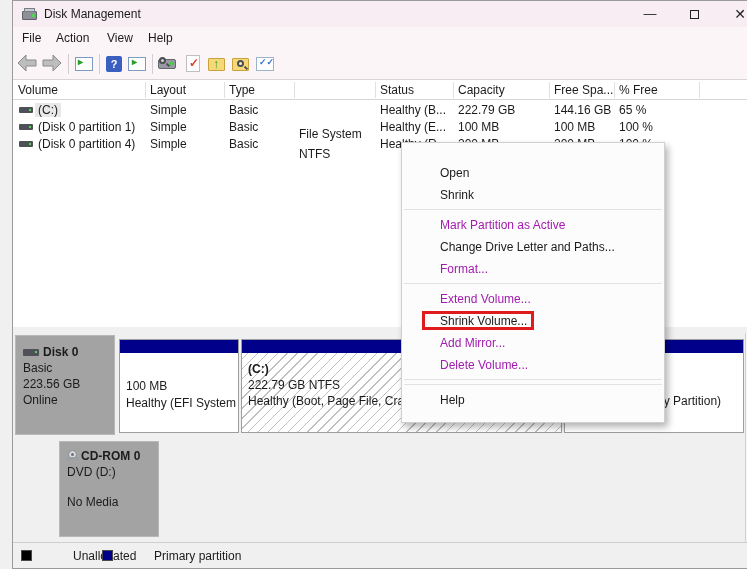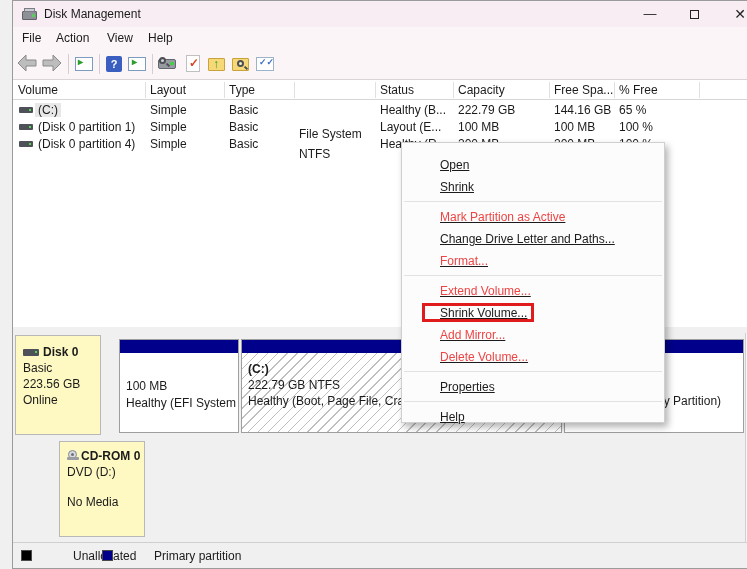--- a/index.html
+++ b/index.html
@@ -50,21 +50,21 @@
   .c4 { left:367px; } .c5 { left:445px; } .c6 { left:541px; } .c7 { left:606px; }
   .lv-row { position:absolute; left:0; width:745px; height:17px; }
   .cell { position:absolute; top:2px; white-space:nowrap; }
   .cell.vol { left:25px; }
   .hl { background:#e8e8e8; padding:0 3px; margin-left:-3px; }
   .drive-ico { position:absolute; left:6px; top:6px; width:14px; height:6px; background:#4e5258; border-radius:1px; }
   .drive-ico::after { content:""; position:absolute; right:2px; top:2px; width:2px; height:2px; background:#55d455; }
 
   
   #graph-pane { position:absolute; left:0; top:332px; width:745px; height:209px; background:#f0f0f0; }
-  .disk-panel { position:absolute; left:2px; width:86px; background:#fef9c3; border:1px solid #b8b8b8; }
+  .disk-panel { position:absolute; left:2px; width:100px; background:#a3a3a3; border:1px solid #b8b8b8; }
   #disk0-panel { top:2px; height:100px; }
   #cdrom-panel { top:108px; height:96px;margin-left:44px; }
   .panel-line { position:absolute; left:7px; white-space:nowrap; }
   .disk-ico { position:absolute; left:7px; width:16px; height:7px; background:#4e5258; border-radius:1px; }
   .disk-ico::after { content:""; position:absolute; right:2px; top:2px; width:2px; height:2px; background:#55d455; }
   .cd-ico { position:absolute; left:7px; width:12px; height:10px; }
   .cd-ico .disc { position:absolute; left:1px; top:0; width:9px; height:9px; border-radius:50%; background:#d7dadf; border:1px solid #84878c; }
   .cd-ico .hole { position:absolute; left:4px; top:3px; width:3px; height:3px; border-radius:50%; background:#6f7277; }
   .cd-ico .tray { position:absolute; left:0; top:7px; width:12px; height:3px; background:#9a9da3; border-radius:1px; }
 
@@ -76,23 +76,23 @@
   #vscroll { position:absolute; left:732px; top:0px; width:13px; height:209px; background:#f8f6f7; border-left:1px solid #d2cfd1; border-right:1px solid #d2cfd1; }
 
   
   #legend { position:absolute; left:0; top:541px; width:745px; height:26px; background:#f0f0f0; border-top:1px solid #cfcfcf; }
   .swatch { position:absolute; top:7px; width:11px; height:11px; border:1px solid #4a4a4a; }
   #sw-unalloc { left:8px; background:#000000; }
   #sw-primary { left:89px; background:#00008b; }
   #legend .lbl { position:absolute; top:6px;margin-left:36px; }
 
   
-  #ctx-menu { position:absolute; left:388px; top:141px; width:264px; height:281px; background:#fcfcfc; border:1px solid #cfcfcf; box-shadow:3px 4px 7px rgba(0,0,0,0.30); padding-top:11px; z-index:50;text-decoration:underline; }
+  #ctx-menu { position:absolute; left:388px; top:141px; width:264px; height:281px; background:#fcfcfc; border:1px solid #cfcfcf; box-shadow:3px 4px 7px rgba(0,0,0,0.30); padding-top:19px; z-index:50; }
   .mi { position:relative; height:22px; line-height:22px; padding-left:38px; color:#1b1b1b; white-space:nowrap; }
-  .mi.disabled { color:#ef4444; }
+  .mi.disabled { color:#a21caf; }
   .msep { height:1px; background:#e2e2e2; margin:3px 2px 4px 2px; }
   #red-box { position:absolute; left:20px; top:1px; width:112px; height:19px; border:3px solid #e01b1b; }
 </style>
 </head>
 <body>
 
 <div id="win">
 
   <div id="titlebar">
     <div id="app-icon">
@@ -191,21 +191,21 @@
       <span class="cell c5">222.79 GB</span>
       <span class="cell c6">144.16 GB</span>
       <span class="cell c7">65 %</span>
     </div>
     <div class="lv-row" style="top:38px">
       <span class="drive-ico"></span>
       <span class="cell vol">(Disk 0 partition 1)</span>
       <span class="cell c1">Simple</span>
       <span class="cell c2">Basic</span>
       <span class="cell c3"></span>
-      <span class="cell c4">Layout (E...</span>
+      <span class="cell c4">Healthy (E...</span>
       <span class="cell c5">100 MB</span>
       <span class="cell c6">100 MB</span>
       <span class="cell c7">100 %</span>
     </div>
     <div class="lv-row" style="top:55px">
       <span class="drive-ico"></span>
       <span class="cell vol">(Disk 0 partition 4)</span>
       <span class="cell c1">Simple</span>
       <span class="cell c2">Basic</span>
       <span class="cell c3"></span>
@@ -274,18 +274,17 @@
     <div class="mi disabled">Format...</div>
     <div class="msep"></div>
     <div class="mi disabled">Extend Volume...</div>
     <div class="mi">
       <span>Shrink Volume...</span>
       <div id="red-box"></div>
     </div>
     <div class="mi disabled">Add Mirror...</div>
     <div class="mi disabled">Delete Volume...</div>
     <div class="msep"></div>
-    <div class="mi">Properties</div>
     <div class="msep"></div>
     <div class="mi">Help</div>
   </div>
 
 </div>
 
 </body></html>

